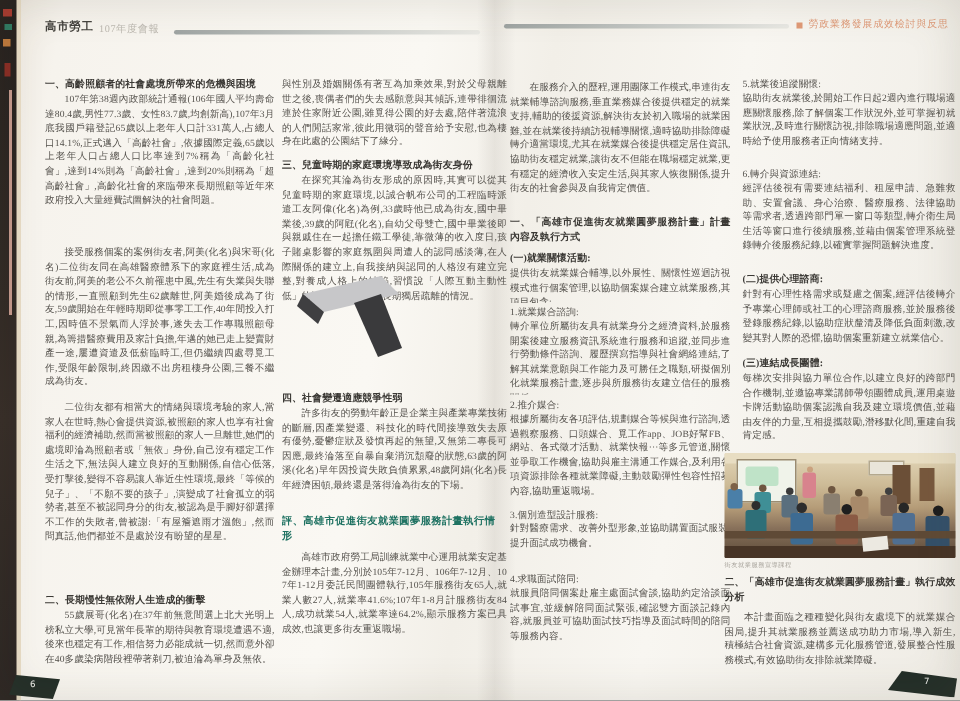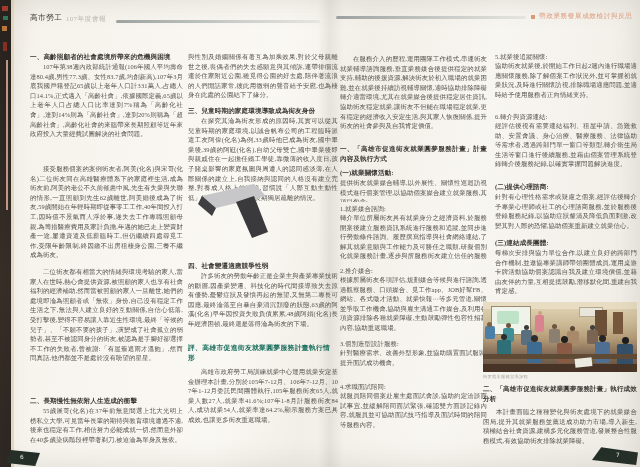--- a/index.html
+++ b/index.html
@@ -40,21 +40,21 @@
   <div class="strip"></div>
   <div class="strip-edge"></div>
   <div class="abs" style="left:2px;top:6px;width:6px;height:5px;background:#a8392f;"></div>
   <div class="abs" style="left:3px;top:16px;width:5px;height:4px;background:#2e7a62;"></div>
   <div class="abs" style="left:2px;top:26px;width:5px;height:5px;background:#c07a3c;"></div>
   <div class="abs" style="left:3px;top:42px;width:4px;height:9px;background:#8a2c24;"></div>
   <div class="abs" style="left:6px;top:60px;width:1.5px;height:150px;background:#c79a8e;"></div>
 
   <div class="spine"></div>
 
-  <div class="abs" style="left:30px;top:13px;font-size:7.6px;font-weight:normal;color:#44423e;letter-spacing:.5px;">高市勞工</div>
+  <div class="abs" style="left:30px;top:13px;font-size:7.6px;font-weight:bold;color:#44423e;letter-spacing:.5px;">高市勞工</div>
   <div class="abs" style="left:66px;top:14px;font-size:6.8px;color:#bcb8b0;letter-spacing:.4px;">107年度會報</div>
   <div class="rule" style="left:116px;top:20px;width:204px;"></div>
 
   <div class="t b" style="left:30px;top:52px;width:153px;height:10px;">一、高齡照顧者的社會處境所帶來的危機與困境</div>
   <div class="t ind" style="left:30px;top:62px;width:153px;height:97px;">107年第38週內政部統計通報(106年國人平均壽命達80.4歲,男性77.3歲、女性83.7歲,均創新高),107年3月底我國戶籍登記65歲以上老年人口計331萬人,占總人口14.1%,正式邁入「高齡社會」,依據國際定義,65歲以上老年人口占總人口比率達到7%稱為「高齡化社會」,達到14%則為「高齡社會」,達到20%則稱為「超高齡社會」,高齡化社會的來臨帶來長期照顧等近年來政府投入大量經費試圖解決的社會問題。</div>
   <div class="t ind" style="left:30px;top:164px;width:153px;height:94px;">接受服務個案的案例街友者,阿美(化名)與宋哥(化名)二位街友同在高雄醫療體系下的家庭裡生活,成為街友前,阿美的老公不久前罹患中風,先生有失業與失聯的情形,一直照顧到先生62歲離世,阿美婚後成為了街友,59歲開始在年輕時期即從事零工工作,40年間投入打工,因時值不景氣而人浮於事,遂失去工作專職照顧母親,為籌措醫療費用及家計負擔,年邁的她已走上變賣財產一途,屢遭資遣及低薪臨時工,但仍繼續四處尋覓工作,受限年齡限制,終因繳不出房租棲身公園,三餐不繼成為街友。</div>
   <div class="t ind" style="left:30px;top:267px;width:153px;height:120px;">二位街友都有相當大的情緒與環境考驗的家人,當家人在世時,熱心會提供資源,被照顧的家人也享有社會福利的經濟補助,然而當被照顧的家人一旦離世,她們的處境即淪為照顧者或「無依」身份,自己沒有穩定工作生活之下,無法與人建立良好的互動關係,自信心低落,受打擊後,變得不容易讓人靠近生性環境,最終「等候的兒子」、「不願不要的孩子」,演變成了社會孤立的弱勢者,甚至不被認同身分的街友,被認為是手腳好卻選擇不工作的失敗者,曾被謝:「有屋簷遮雨才溫飽」,然而問真話,他們都並不是處於沒有盼望的星星。</div>
   <div class="t b" style="left:30px;top:396px;width:153px;height:10px;">二、長期慢性無依附人生造成的衝擊</div>
   <div class="t ind" style="left:30px;top:406px;width:153px;height:46px;">55歲展哥(化名)在37年前無意間選上北大光明上榜私立大學,可見當年長輩的期待與教育環境遭遇不適,後來也穩定有工作,相信努力必能成就一切,然而意外卻在40多歲染病階段裡帶著剃刀,被迫淪為單身及無依。</div>
 

